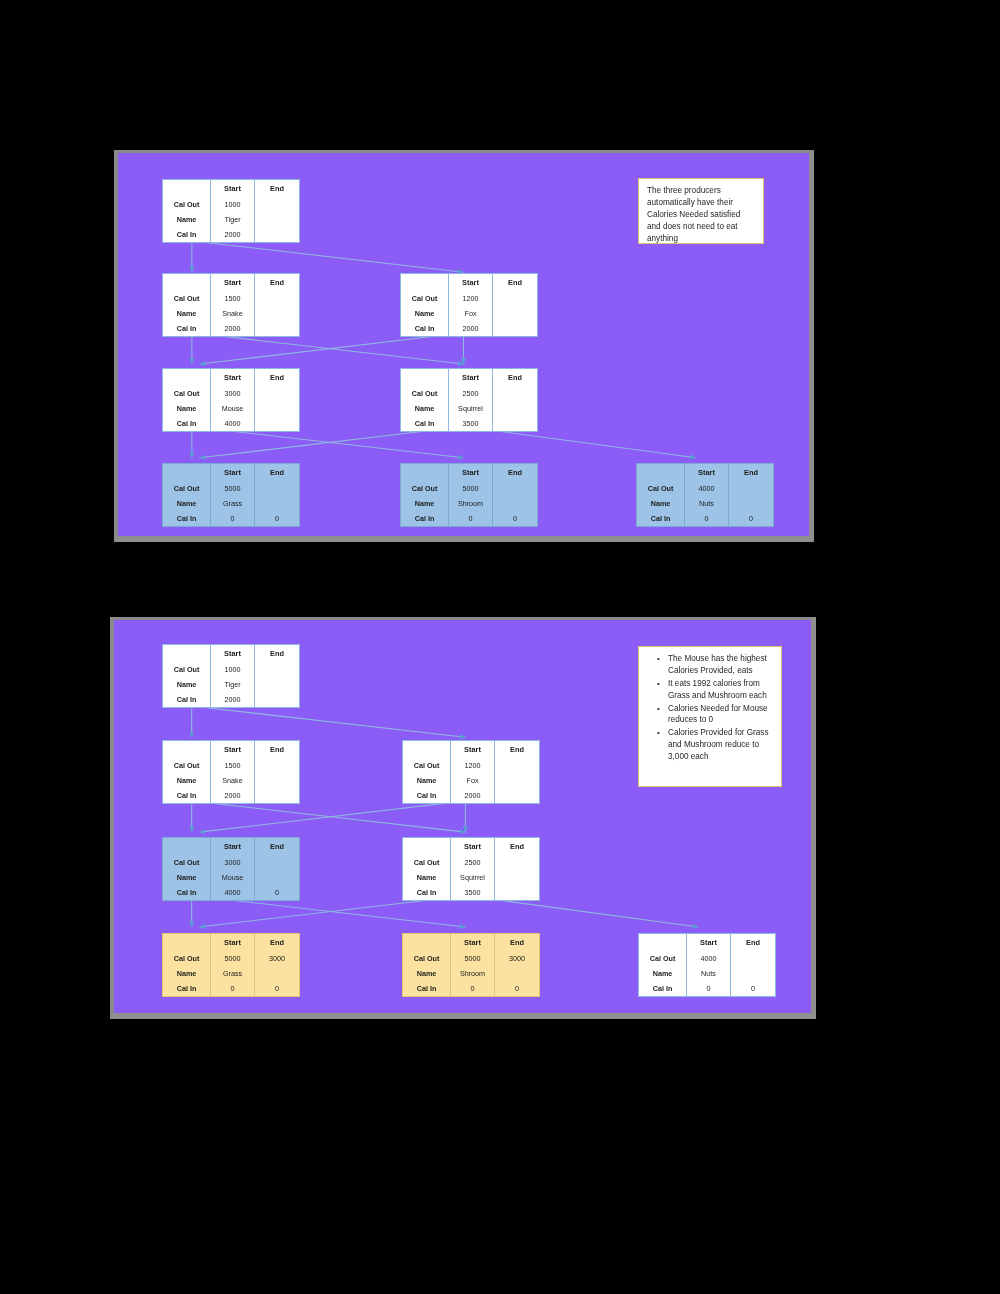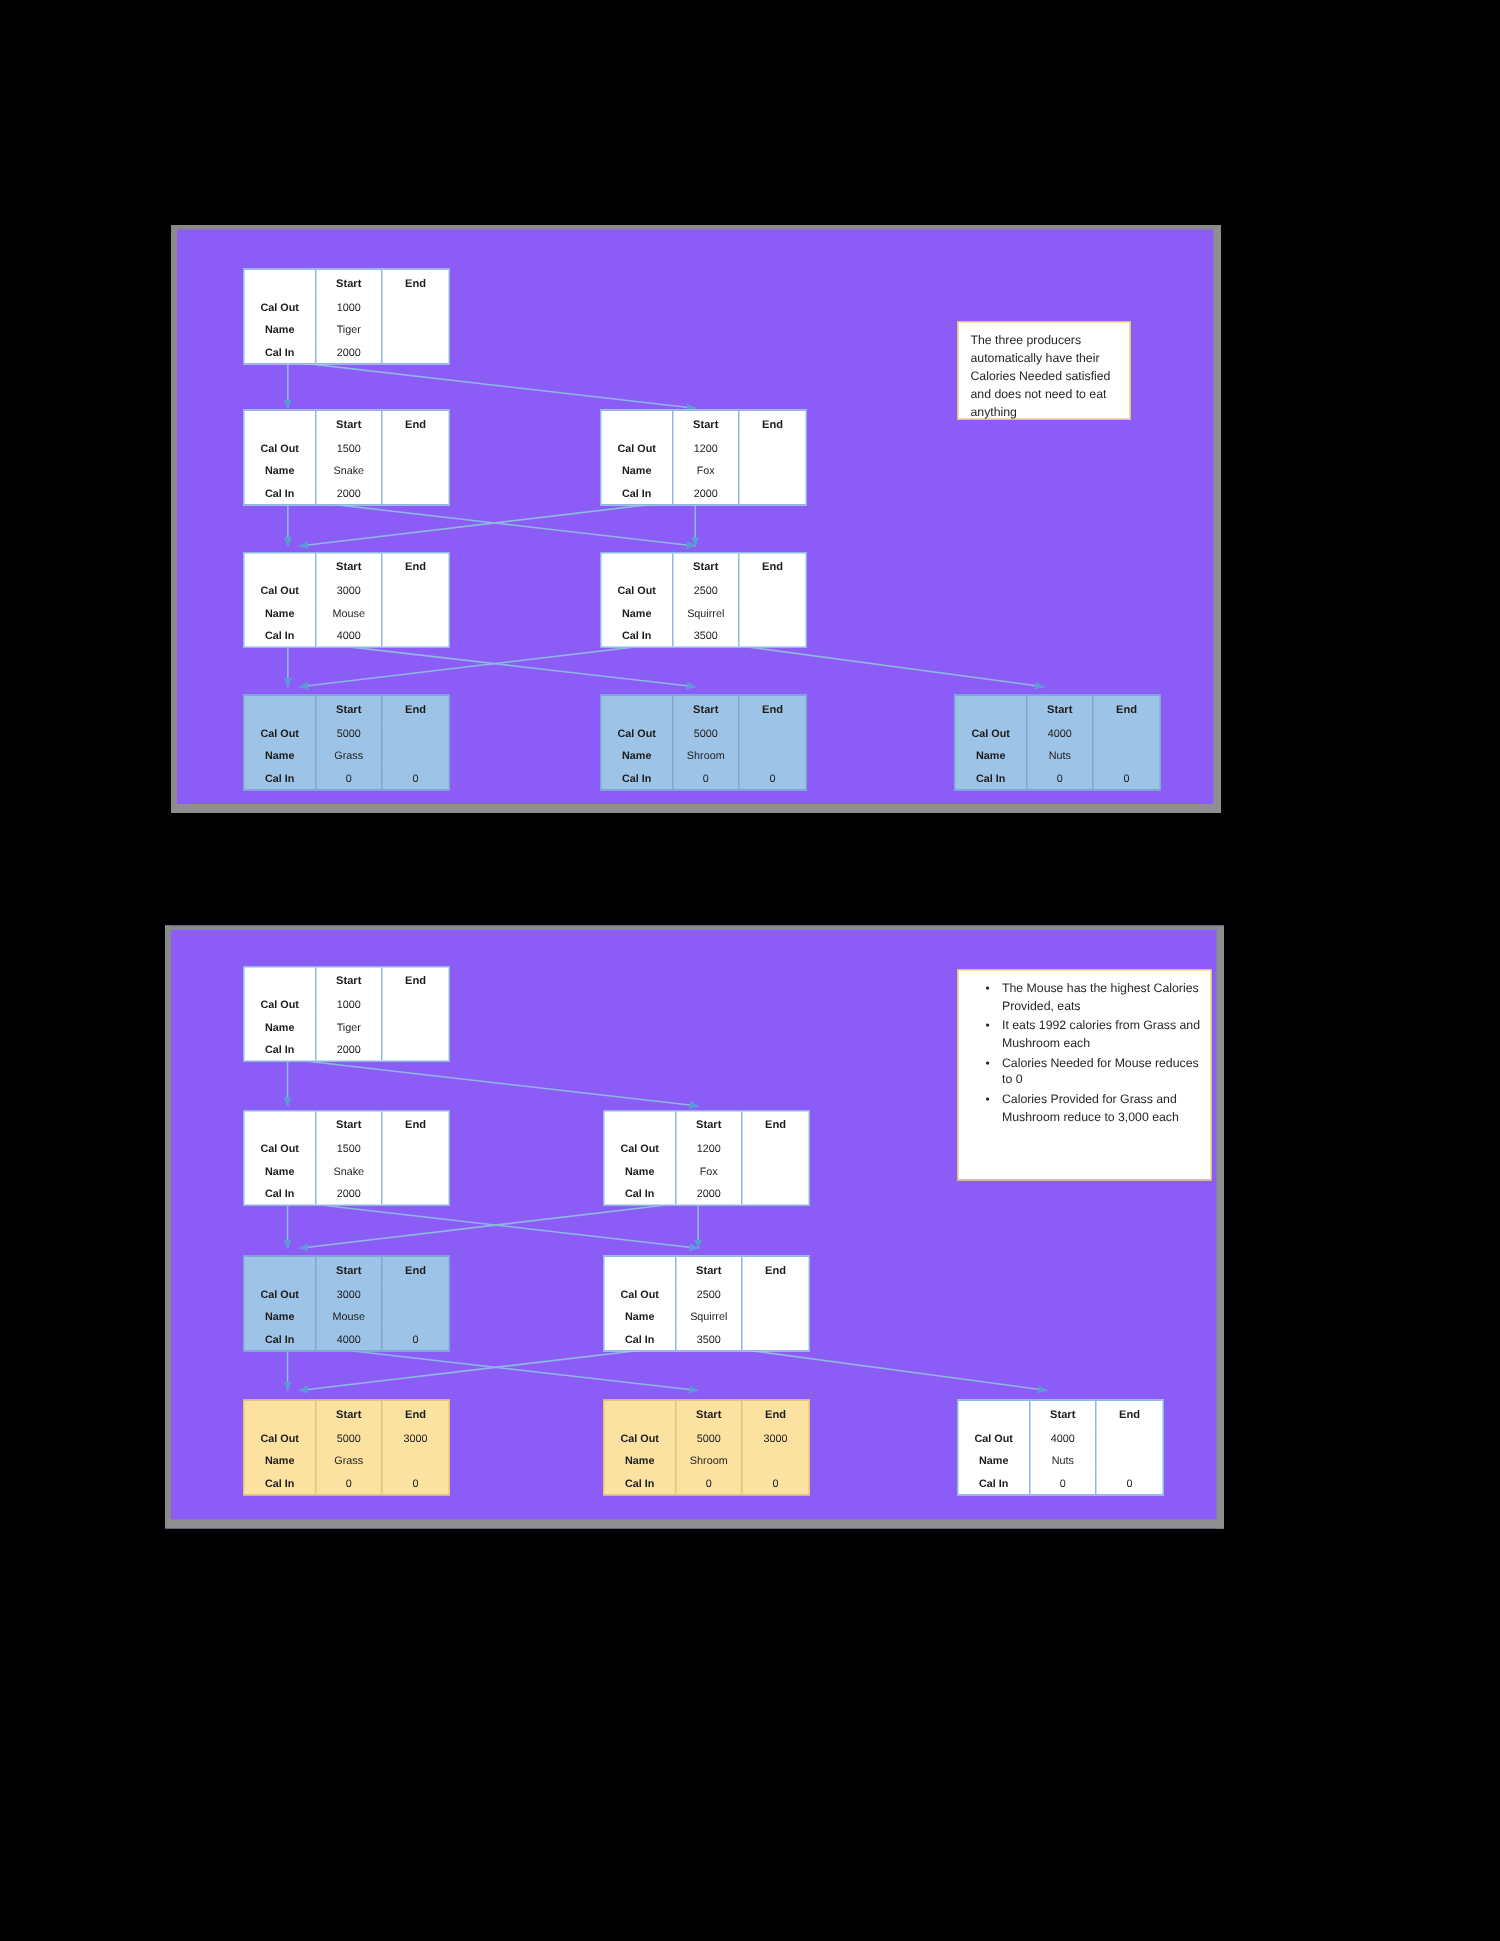--- a/index.html
+++ b/index.html
@@ -246,21 +246,21 @@
       <div class="cell c2">4000</div>
       <div class="cell"></div>
       <div class="cell c1 lbl">Name</div>
       <div class="cell c2 nm">Nuts</div>
       <div class="cell"></div>
       <div class="cell c1 lbl">Cal In</div>
       <div class="cell c2">0</div>
       <div class="cell">0</div>
     </div>
 
-    <div class="note" style="left:520px; top:25px; width:116px; height:66px;margin-top:36px;">
+    <div class="note" style="left:520px; top:25px; width:126px; height:66px;">
       <p>The three producers automatically have their Calories Needed satisfied and does not need to eat anything</p>
     </div>
 
   </div>
 </div>
 
 <div class="slide" id="slide-2">
   <div class="canvas">
 
     <svg class="arrows" viewBox="0 0 706 402">
@@ -396,21 +396,21 @@
       <div class="cell c2">4000</div>
       <div class="cell"></div>
       <div class="cell c1 lbl">Name</div>
       <div class="cell c2 nm">Nuts</div>
       <div class="cell"></div>
       <div class="cell c1 lbl">Cal In</div>
       <div class="cell c2">0</div>
       <div class="cell">0</div>
     </div>
 
-    <div class="note" style="left:524px; top:26px; width:170px; height:141px;">
+    <div class="note" style="left:524px; top:26px; width:144px; height:141px;">
       <ul>
         <li>The Mouse has the highest Calories Provided, eats</li>
         <li>It eats 1992 calories from Grass and Mushroom each</li>
         <li>Calories Needed for Mouse reduces to 0</li>
         <li>Calories Provided for Grass and Mushroom reduce to 3,000 each</li>
       </ul>
     </div>
 
   </div>
 </div>

